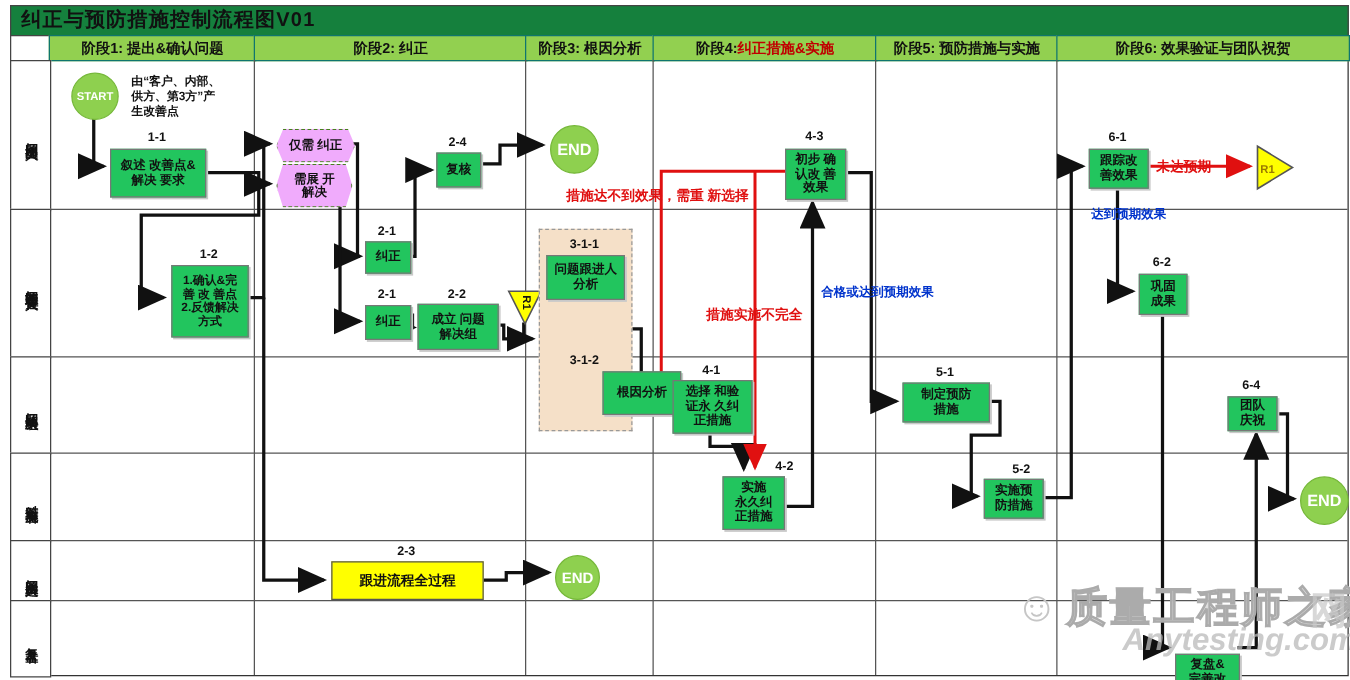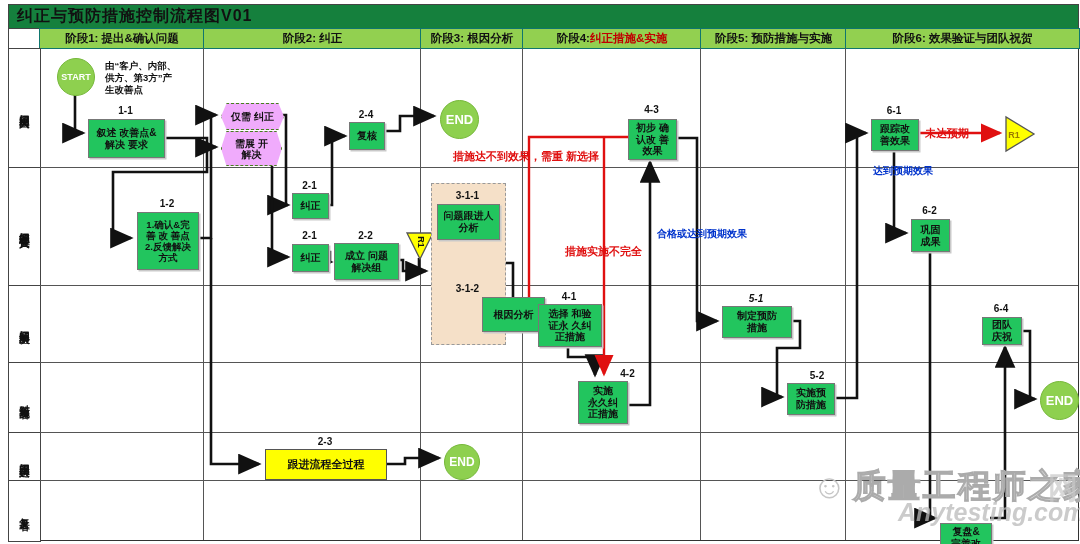--- a/index.html
+++ b/index.html
@@ -200,21 +200,21 @@
   <div class="abs num" style="left:437px;top:190px;width:61px;">3-1-1</div>
   <div class="abs pbox" style="left:437px;top:204px;width:61px;height:34px;">问题跟进人
 分析</div>
   <div class="abs num" style="left:437px;top:283px;width:61px;">3-1-2</div>
   <div class="abs pbox" style="left:437px;top:297px;width:61px;height:33px;margin-left:45px;">根因分析</div>
   <div class="abs redtxt" style="left:565px;top:244px;">措施实施不完全</div>
   <div class="abs num" style="left:538px;top:291px;width:62px;">4-1</div>
   <div class="abs pbox" style="left:538px;top:304px;width:62px;height:41px;">选择 和验
 证永 久纠
 正措施</div>
-  <div class="abs num" style="left:722px;top:293px;width:68px;font-style:italic;">5-1</div>
+  <div class="abs num" style="left:722px;top:293px;width:68px;">5-1</div>
   <div class="abs pbox" style="left:722px;top:306px;width:68px;height:30px;">制定预防
 措施</div>
   <div class="abs num" style="left:982px;top:303px;width:38px;">6-4</div>
   <div class="abs pbox" style="left:982px;top:317px;width:38px;height:26px;">团队
 庆祝</div>
 
   <div class="abs num" style="left:600px;top:368px;width:55px;">4-2</div>
   <div class="abs pbox" style="left:578px;top:381px;width:48px;height:41px;">实施
 永久纠
 正措施</div>

